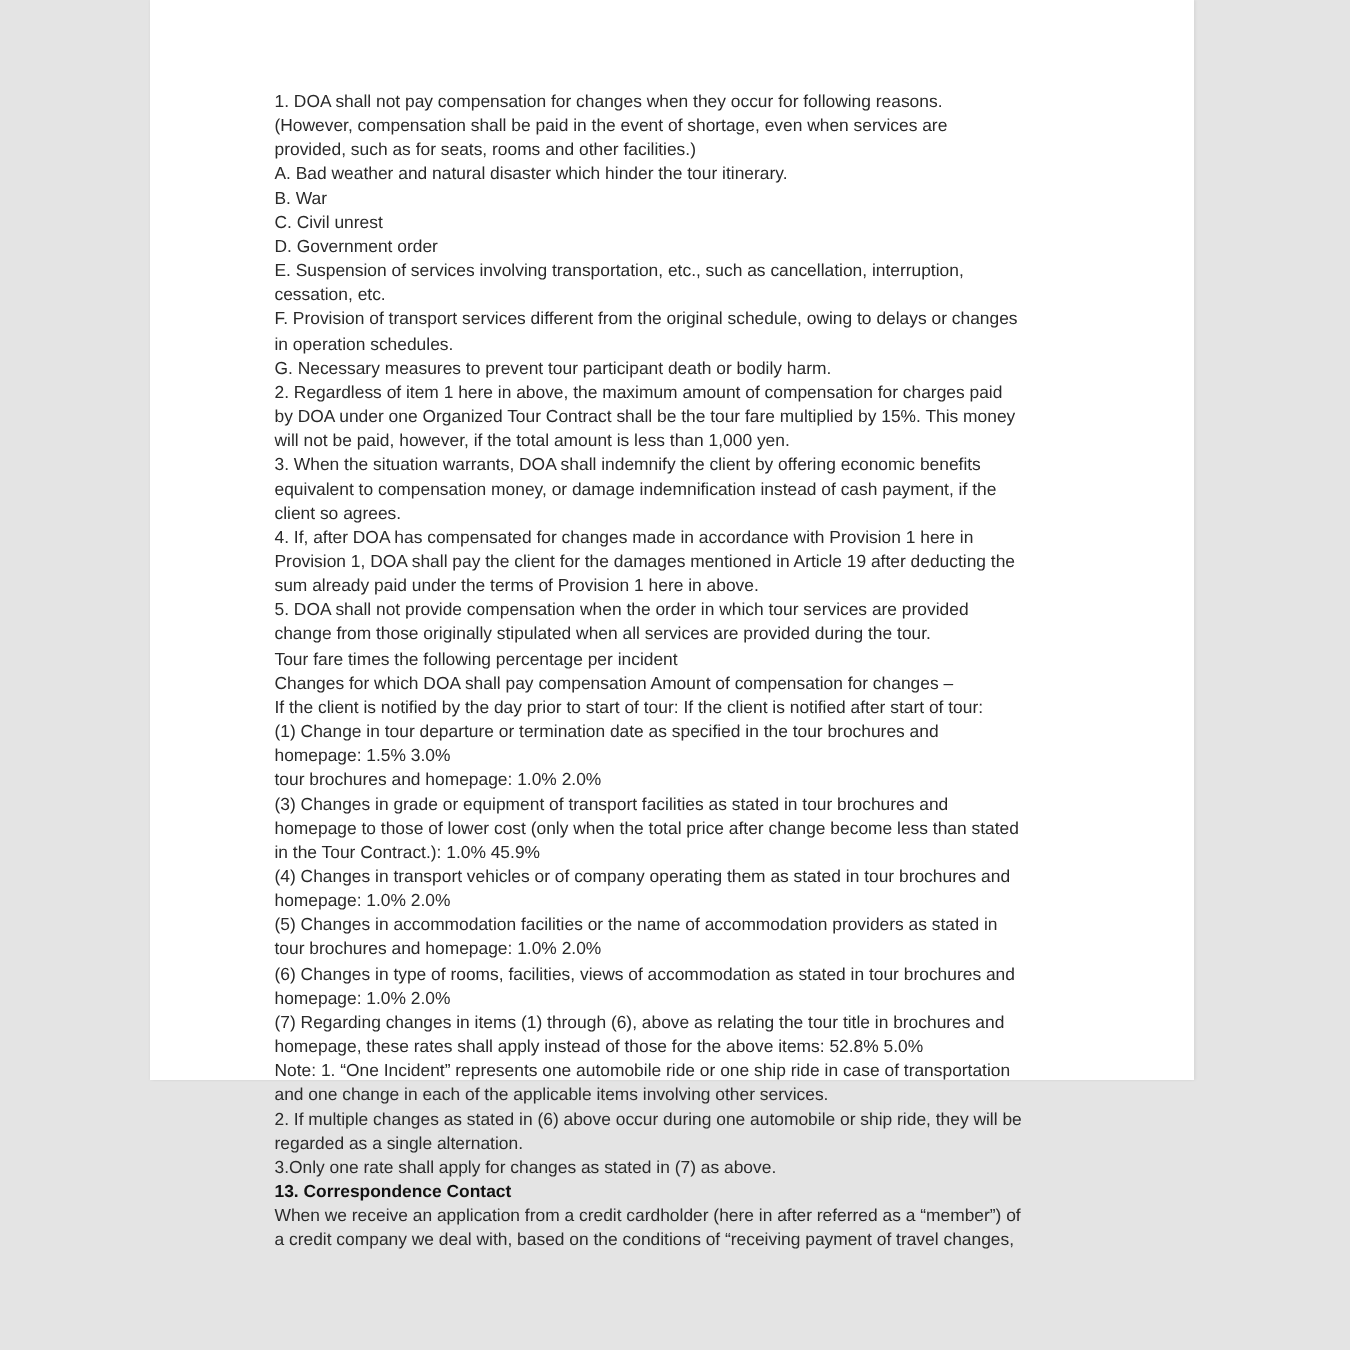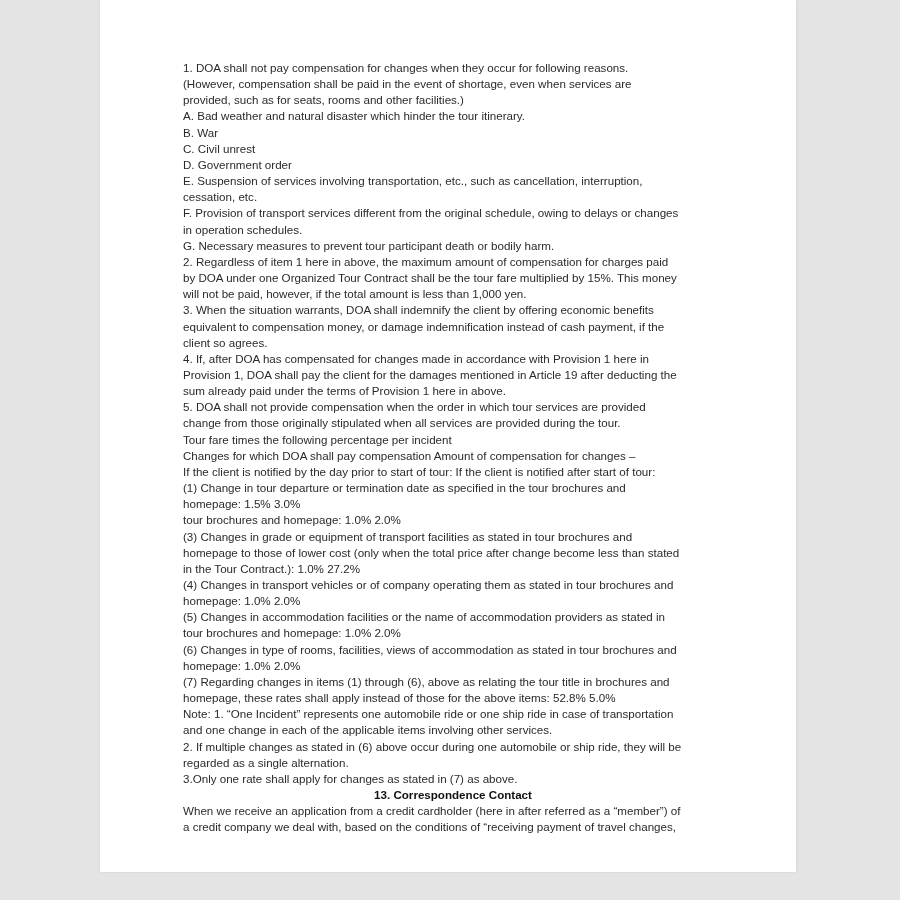--- a/index.html
+++ b/index.html
@@ -3,30 +3,30 @@
   <meta charset="utf-8">
   <style>
     html, body { margin:0; padding:0; }
     body {
       width:900px; height:900px; overflow:hidden;
       background:#e4e4e4;
       position:relative;
       font-family:"Liberation Sans", sans-serif;
     }
     .page {
-      position:absolute; left:100px; top:0; width:696px; height:872px;
+      position:absolute; left:100px; top:0; width:696px; height:720px;
       background:#ffffff;
       box-shadow: 1px 0 2px rgba(0,0,0,0.06), -1px 0 2px rgba(0,0,0,0.04);
     }
     .content {
       position:absolute; left:83px; top:60px; width:540px;
       font-size:11.6px; line-height:16.15px; color:#2a2a2a;
     }
     .line { white-space:nowrap; display:block; }
-    .bold { font-weight:bold; color:#111;text-align:center; }
+    .bold { font-weight:bold; color:#111; }
   </style>
 </head>
 <body>
 
 <div class="page">
   <div class="content" id="content">
       <span class="line">1. DOA shall not pay compensation for changes when they occur for following reasons.</span>
       <span class="line">(However, compensation shall be paid in the event of shortage, even when services are</span>
       <span class="line">provided, such as for seats, rooms and other facilities.)</span>
       <span class="line">A. Bad weather and natural disaster which hinder the tour itinerary.</span>
@@ -50,21 +50,21 @@
       <span class="line">5. DOA shall not provide compensation when the order in which tour services are provided</span>
       <span class="line">change from those originally stipulated when all services are provided during the tour.</span>
       <span class="line">Tour fare times the following percentage per incident</span>
       <span class="line">Changes for which DOA shall pay compensation Amount of compensation for changes –</span>
       <span class="line">If the client is notified by the day prior to start of tour: If the client is notified after start of tour:</span>
       <span class="line">(1) Change in tour departure or termination date as specified in the tour brochures and</span>
       <span class="line">homepage: 1.5% 3.0%</span>
       <span class="line">tour brochures and homepage: 1.0% 2.0%</span>
       <span class="line">(3) Changes in grade or equipment of transport facilities as stated in tour brochures and</span>
       <span class="line">homepage to those of lower cost (only when the total price after change become less than stated</span>
-      <span class="line">in the Tour Contract.): 1.0% 27.2%</span>
+      <span class="line">in the Tour Contract.): 1.0% 45.9%</span>
       <span class="line">(4) Changes in transport vehicles or of company operating them as stated in tour brochures and</span>
       <span class="line">homepage: 1.0% 2.0%</span>
       <span class="line">(5) Changes in accommodation facilities or the name of accommodation providers as stated in</span>
       <span class="line">tour brochures and homepage: 1.0% 2.0%</span>
       <span class="line">(6) Changes in type of rooms, facilities, views of accommodation as stated in tour brochures and</span>
       <span class="line">homepage: 1.0% 2.0%</span>
       <span class="line">(7) Regarding changes in items (1) through (6), above as relating the tour title in brochures and</span>
       <span class="line">homepage, these rates shall apply instead of those for the above items: 52.8% 5.0%</span>
       <span class="line">Note: 1. “One Incident” represents one automobile ride or one ship ride in case of transportation</span>
       <span class="line">and one change in each of the applicable items involving other services.</span>

